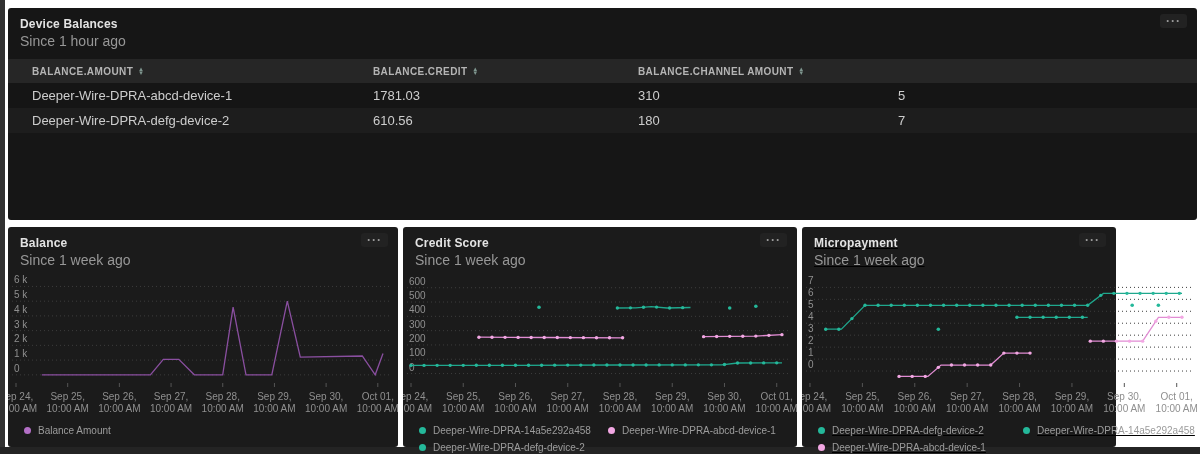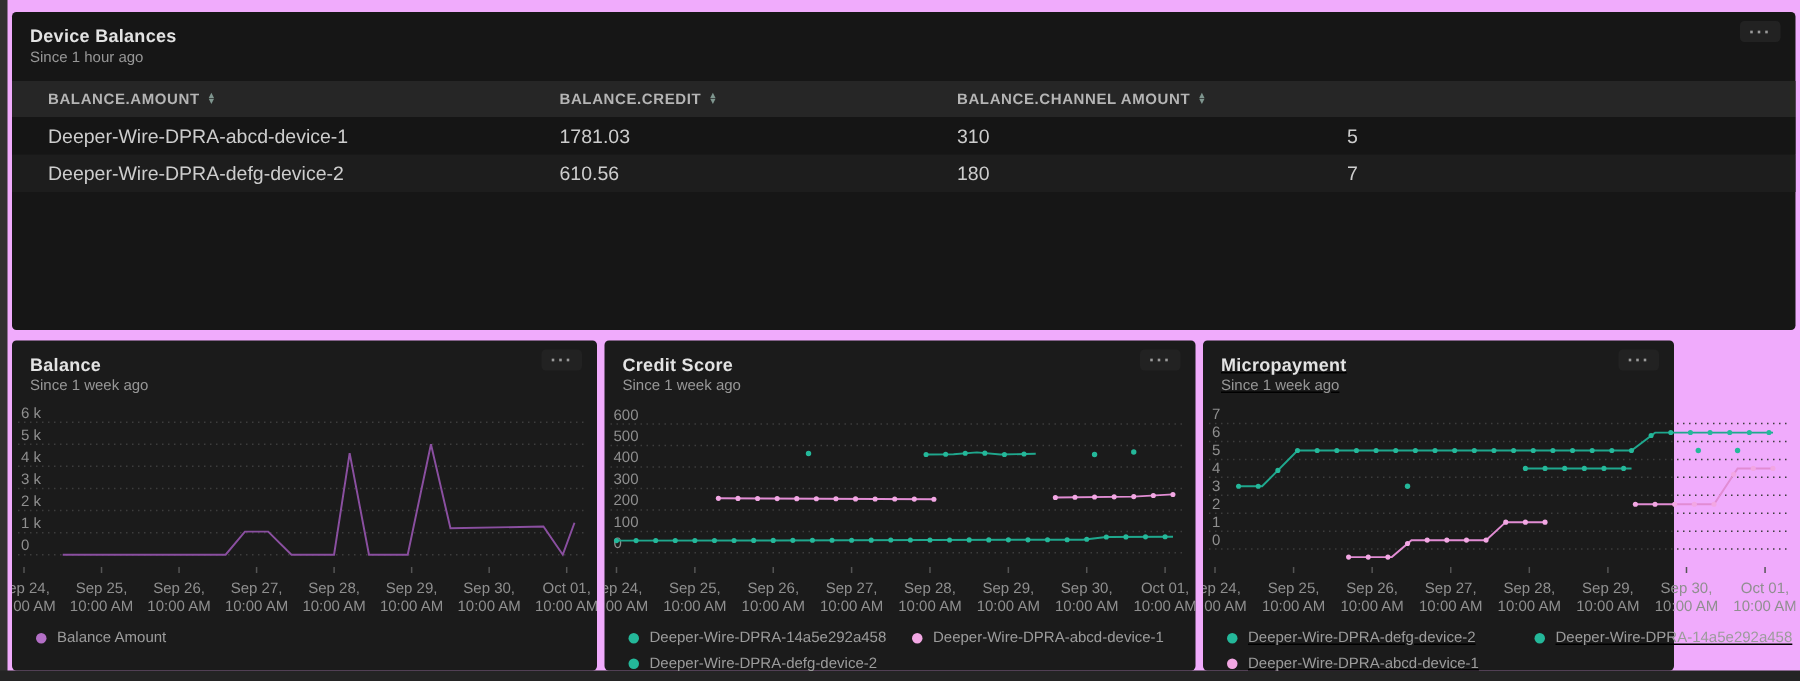--- a/index.html
+++ b/index.html
@@ -1,26 +1,26 @@
 <!DOCTYPE html>
 <html><head>
 <meta charset="utf-8">
 <style>
   html,body{margin:0;padding:0;background:#0c0c0c;font-family:"Liberation Sans","DejaVu Sans",sans-serif;}
-  #stage{position:relative;width:1200px;height:454px;background:#f0abfc;overflow:hidden;}
+  #stage{position:relative;width:1200px;height:454px;background:#ffffff;overflow:hidden;}
   .edge-left{position:absolute;left:0;top:0;width:5px;height:454px;background:#313131;}
   .edge-bottom{position:absolute;left:0;top:447px;width:1200px;height:7px;background:#242424;}
   .panel{position:absolute;background:#1b1b1b;border-radius:3px;}
   #table-panel{left:8px;top:8px;width:1189px;height:212px;background:#161616;}
   #balance-panel{left:8px;top:227px;width:390px;height:220px;}
   #credit-panel{left:403px;top:227px;width:394px;height:220px;}
   #micro-panel{left:802px;top:227px;width:314px;height:220px;text-decoration:underline;}
   .panel-head{position:relative;padding:9px 12px 0 12px;}
   .panel-title{font-size:12px;font-weight:700;color:#e3e3e3;letter-spacing:.2px;}
-  .panel-sub{font-size:10px;color:#979797;margin-top:2px;}
+  .panel-sub{font-size:14px;color:#979797;margin-top:2px;}
   .menu-btn{position:absolute;top:6px;right:10px;background:#222;border:none;border-radius:3px;
     color:#9a9a9a;font-size:12px;font-weight:700;letter-spacing:1px;padding:2px 6px;cursor:pointer;
     font-family:"Liberation Sans",sans-serif;line-height:10px;}
   
   .tbl{margin-top:10px;}
   .tbl-header{display:grid;grid-template-columns:341px 265px 260px 1fr;background:#262626;height:24px;align-items:center;}
   .tbl-header .cell{padding-left:24px;font-size:10px;font-weight:700;color:#b5b5b5;letter-spacing:.4px;
     text-transform:uppercase;display:flex;align-items:center;cursor:pointer;}
   .sort{display:inline-flex;flex-direction:column;margin-left:6px;color:#7f968f;font-size:7px;line-height:4px;}
   .tbl-row{display:grid;grid-template-columns:341px 265px 260px 1fr;height:25px;align-items:center;}

